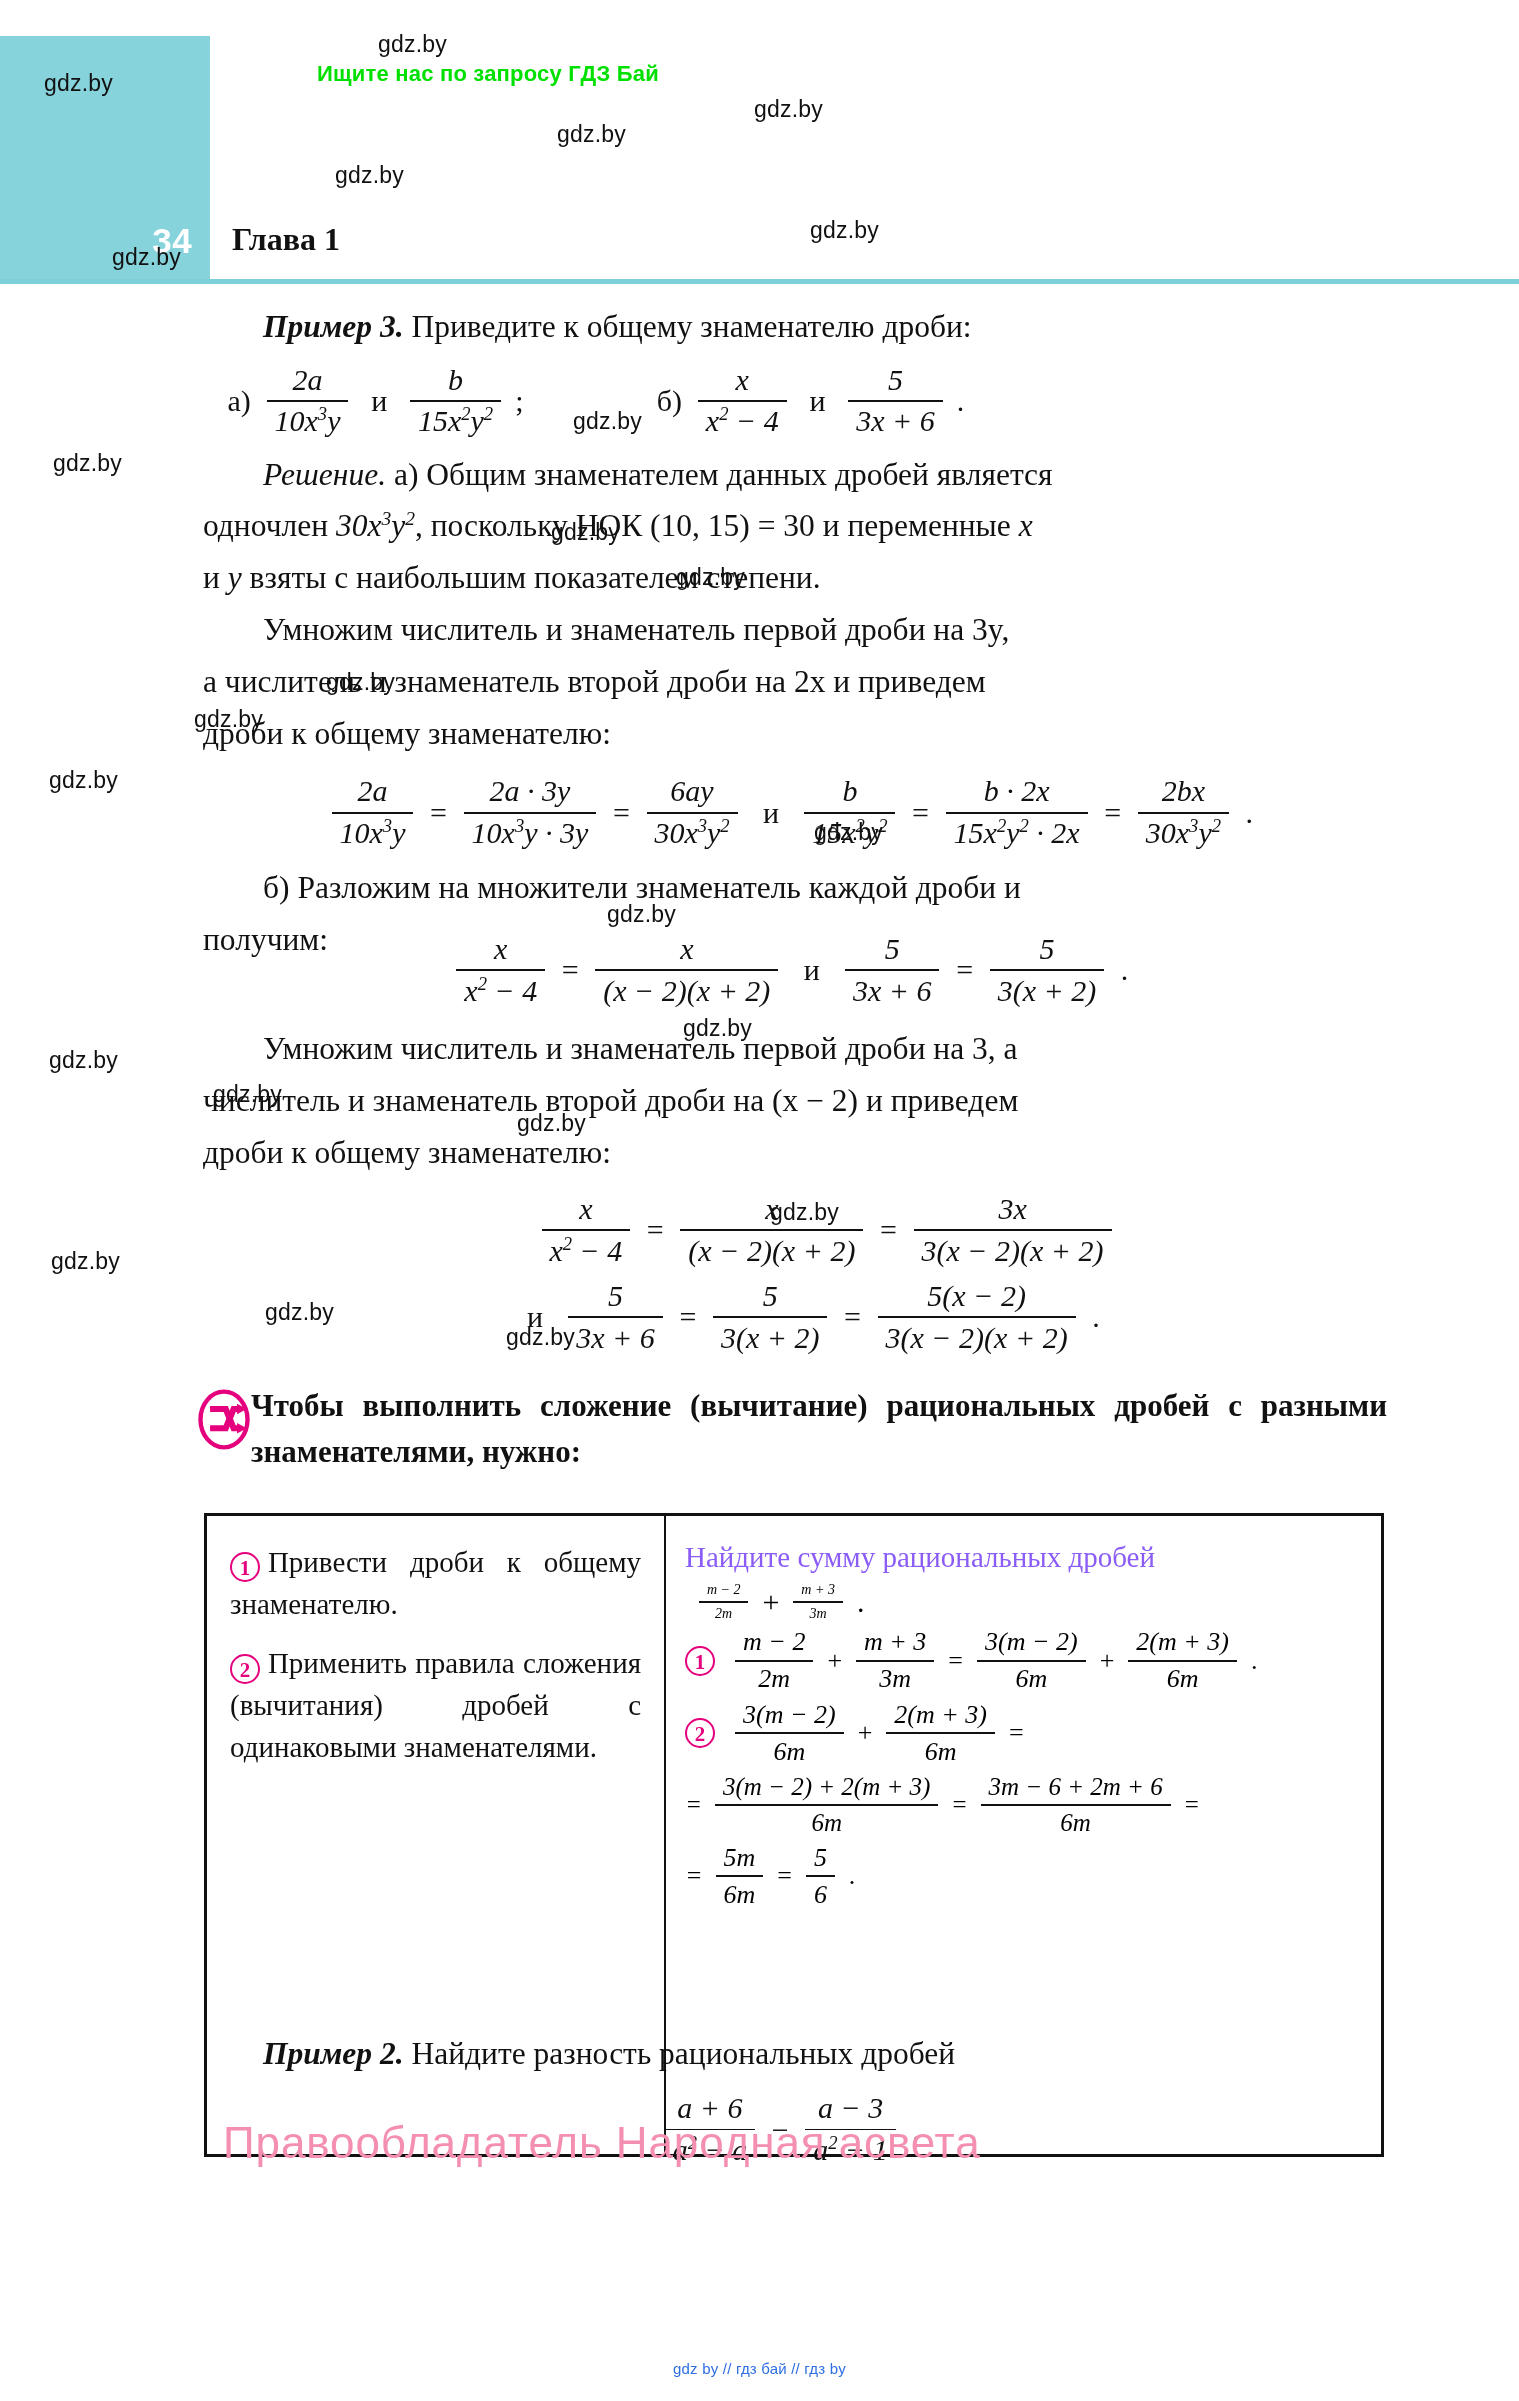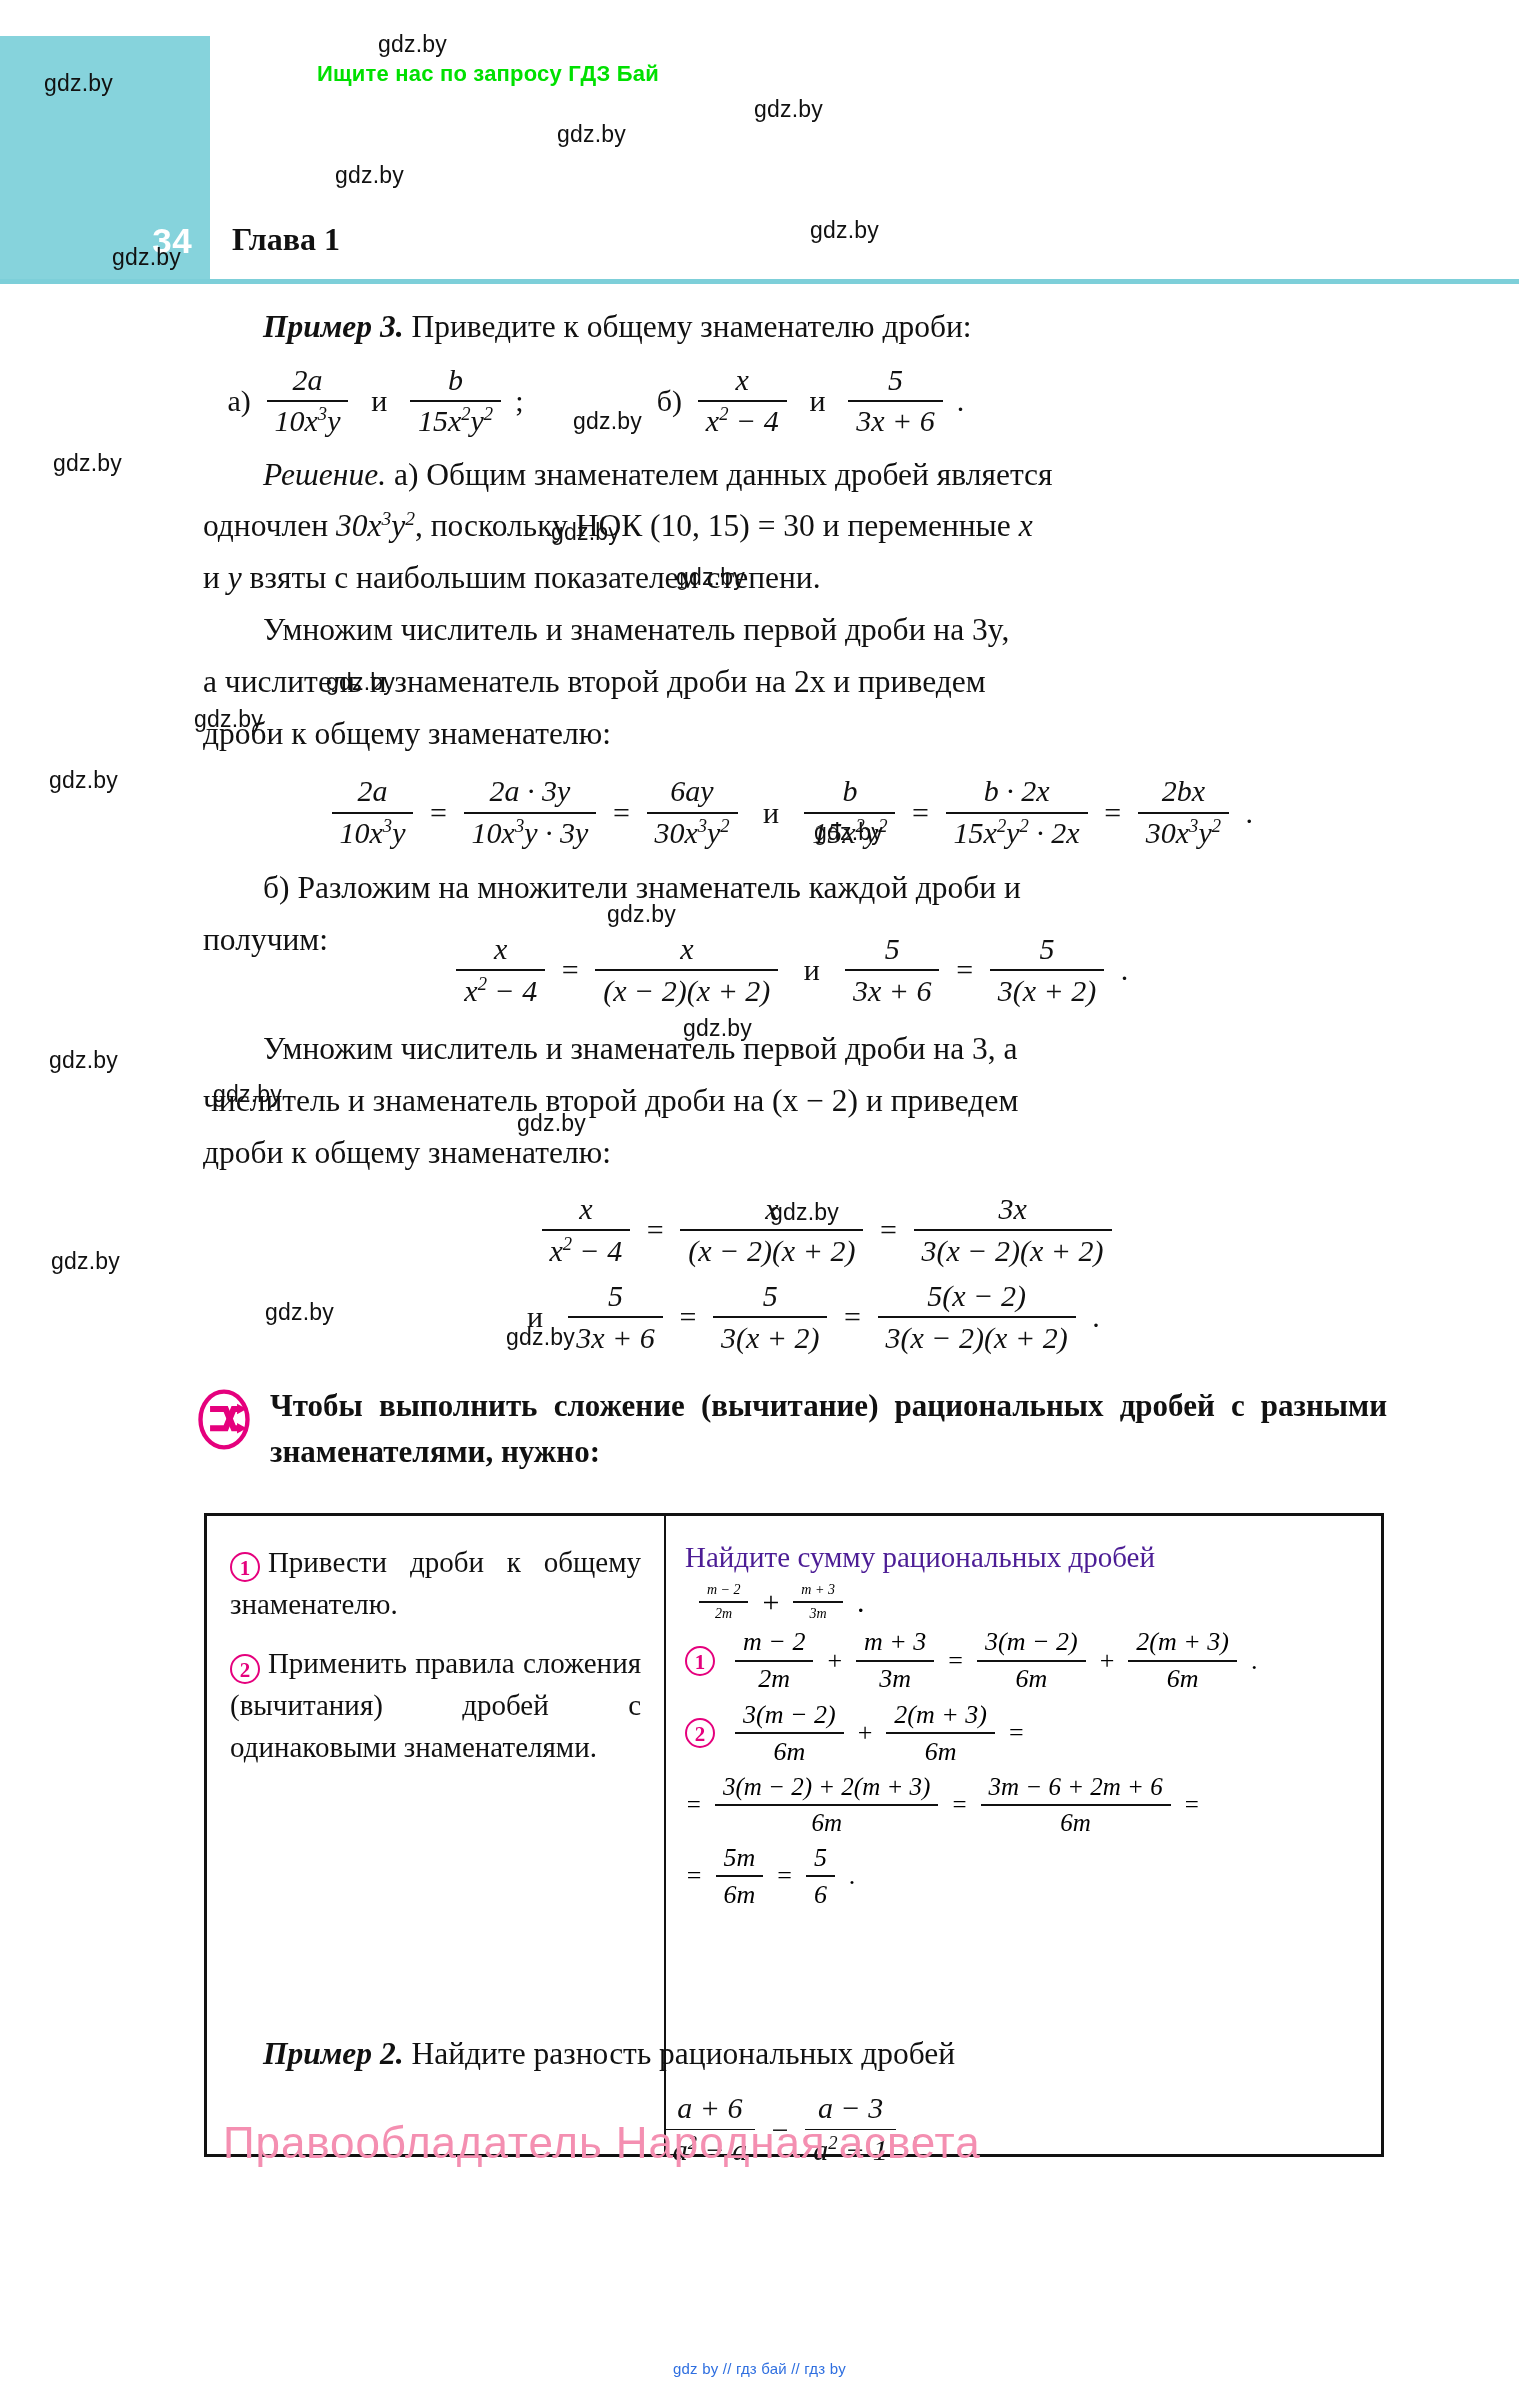--- a/index.html
+++ b/index.html
@@ -103,21 +103,21 @@
   }
   .frac .bar{
     width:100%;height:1.8px;background:#111;margin:2.6px 0;
   }
   .op{font-size:30px;padding:0 1.8px;white-space:nowrap;}
   .opw{font-size:30px;padding:0 10.5px;white-space:nowrap;}
   .lbl{font-size:30px;padding-right:3.5px;}
   
   .callout{
     position:absolute;left:197px;top:1383px;width:1190px;
-    display:flex;align-items:flex-start;gap:19px;
+    display:flex;align-items:flex-start;
   }
   .shuffle-icon{flex:0 0 auto;margin-top:5.3px;}
   .callout-text{
     font-size:31px;line-height:46px;font-weight:700;color:#111;
     font-family:"Liberation Serif", serif;
     text-align:justify;
   }
   
   .rulebox{
     position:absolute;left:204px;top:1513px;
@@ -143,21 +143,21 @@
     display:inline-block;
     width:30px;height:30px;line-height:28px;
     border:2.6px solid #e5007d;border-radius:50%;
     color:#e5007d;text-align:center;
     font-size:21px;font-weight:700;
     font-family:"Liberation Serif", serif;
     vertical-align:-3.5px;margin-right:7.9px;
     box-sizing:border-box;
   }
   .rb-right .rtitle{
-    margin:0 0 5.3px 0;font-size:29px;line-height:40px;color:#4c1d95;
+    margin:0 0 5.3px 0;font-size:29px;line-height:40px;color:#8b5cf6;
     text-align:justify;
   }
   .stepline{display:flex;align-items:center;gap:8.8px;margin:5.3px 0;}
   
   .ex4{
     position:absolute;left:203px;top:2029px;width:1177px;
   }
 </style>
 </head>
 <body>

